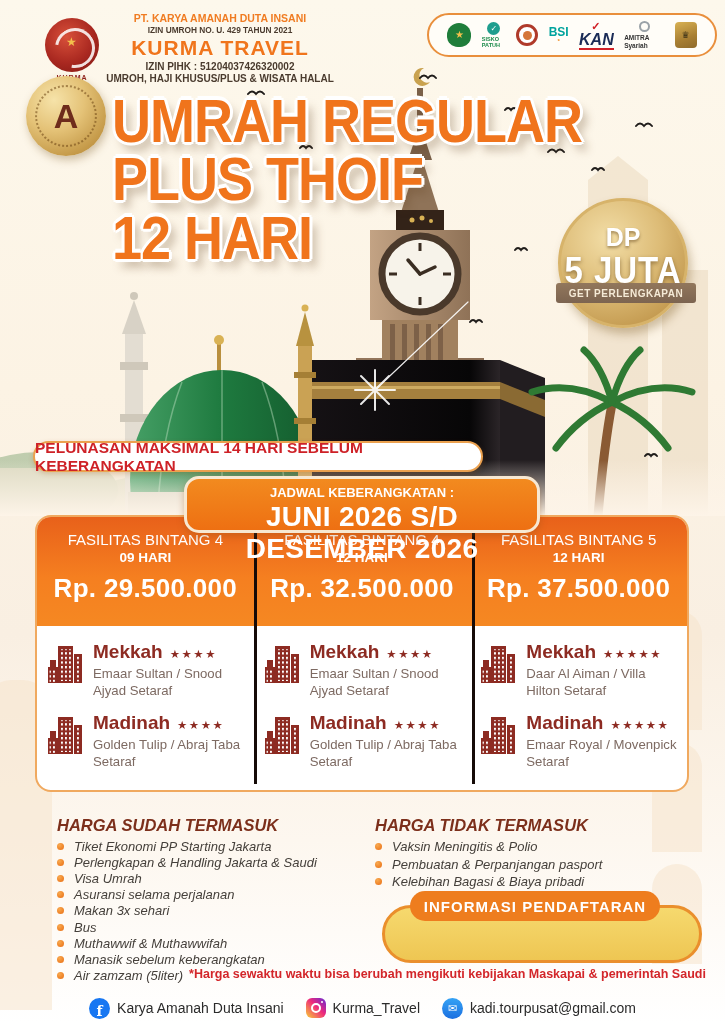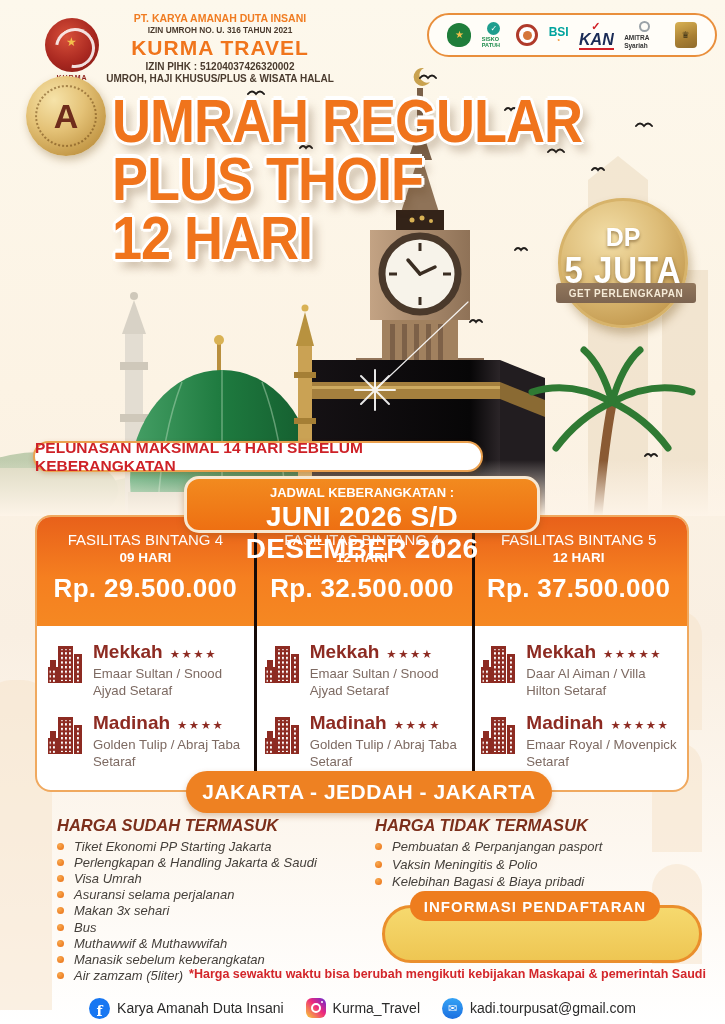--- a/index.html
+++ b/index.html
@@ -306,21 +306,21 @@
   <div class="ghost gh-r2"></div>
   <div class="ghost gh-r3"></div>
 
   <div class="logo-wrap">
     <div class="logo-circle"></div>
     <div class="logo-name">KURMA</div>
     <div class="logo-sub">TRAVEL</div>
   </div>
   <div class="header-text">
     <div class="ht-company">PT. KARYA AMANAH DUTA INSANI</div>
-    <div class="ht-lic">IZIN UMROH NO. U. 316 TAHUN 2021</div>
+    <div class="ht-lic">IZIN UMROH NO. U. 429 TAHUN 2021</div>
     <div class="ht-brand">KURMA TRAVEL</div>
     <div class="ht-small">IZIN PIHK : 51204037426320002</div>
     <div class="ht-small">UMROH, HAJI KHUSUS/PLUS &amp; WISATA HALAL</div>
   </div>
 
   <div class="partners">
     <div class="pt-item pt-kemenag">★</div>
     <div class="pt-item pt-sisko">
       <span class="chk">✓</span>
       <span class="txt">SISKO PATUH</span>
@@ -461,21 +461,20 @@
             </div>
             <div class="hotel-name">Emaar Royal / Movenpick Setaraf</div>
           </div>
         </div>
       </div>
     </div>
     <div class="divider div1"></div>
     <div class="divider div2"></div>
   </div>
 
-  <div class="route">JAKARTA - JEDDAH - JAKARTA</div>
 
   <div class="list-title lt-inc">HARGA SUDAH TERMASUK</div>
   <ul class="blist bl-inc">
     <li>
         <span class="bullet"></span>
         <span class="bitem">Tiket Ekonomi PP Starting Jakarta</span>
       </li>
     <li>
         <span class="bullet"></span>
         <span class="bitem">Perlengkapan &amp; Handling Jakarta &amp; Saudi</span>
@@ -507,25 +506,25 @@
     <li>
         <span class="bullet"></span>
         <span class="bitem">Air zamzam (5liter)</span>
       </li>
   </ul>
 
   <div class="list-title lt-exc">HARGA TIDAK TERMASUK</div>
   <ul class="blist bl-exc">
     <li>
         <span class="bullet"></span>
+        <span class="bitem">Vaksin Meningitis &amp; Polio</span>
+      </li>
+    <li>
+        <span class="bullet"></span>
         <span class="bitem">Pembuatan &amp; Perpanjangan pasport</span>
-      </li>
-    <li>
-        <span class="bullet"></span>
-        <span class="bitem">Vaksin Meningitis &amp; Polio</span>
       </li>
     <li>
         <span class="bullet"></span>
         <span class="bitem">Kelebihan Bagasi &amp; Biaya pribadi</span>
       </li>
   </ul>
 
   <div class="reg-box"></div>
   <div class="reg-pill">INFORMASI PENDAFTARAN</div>
 

